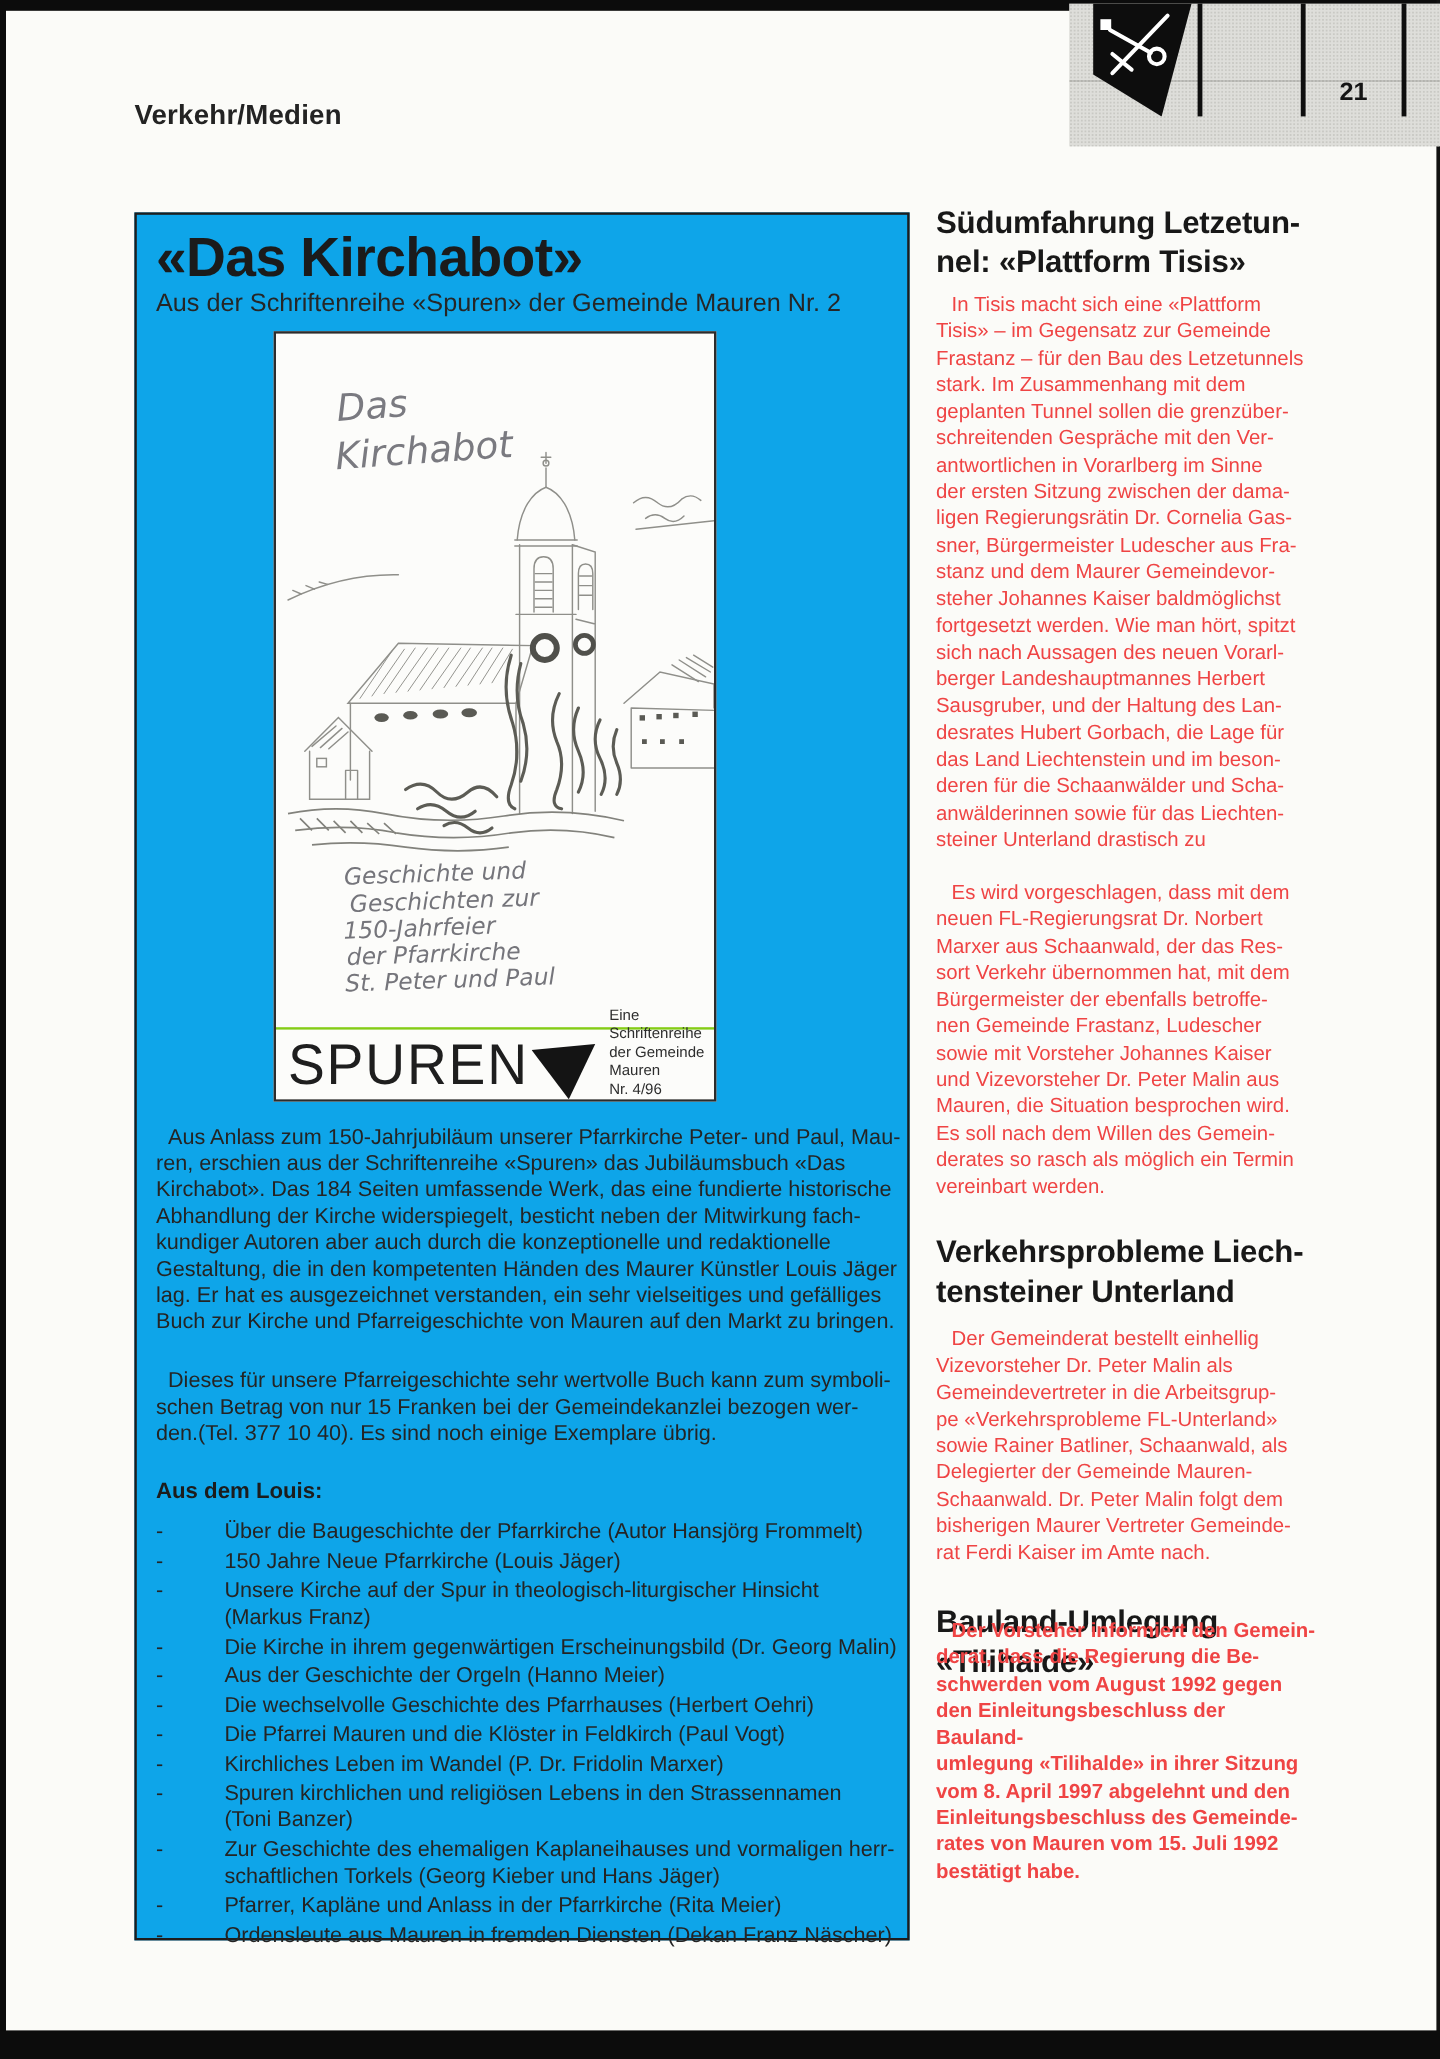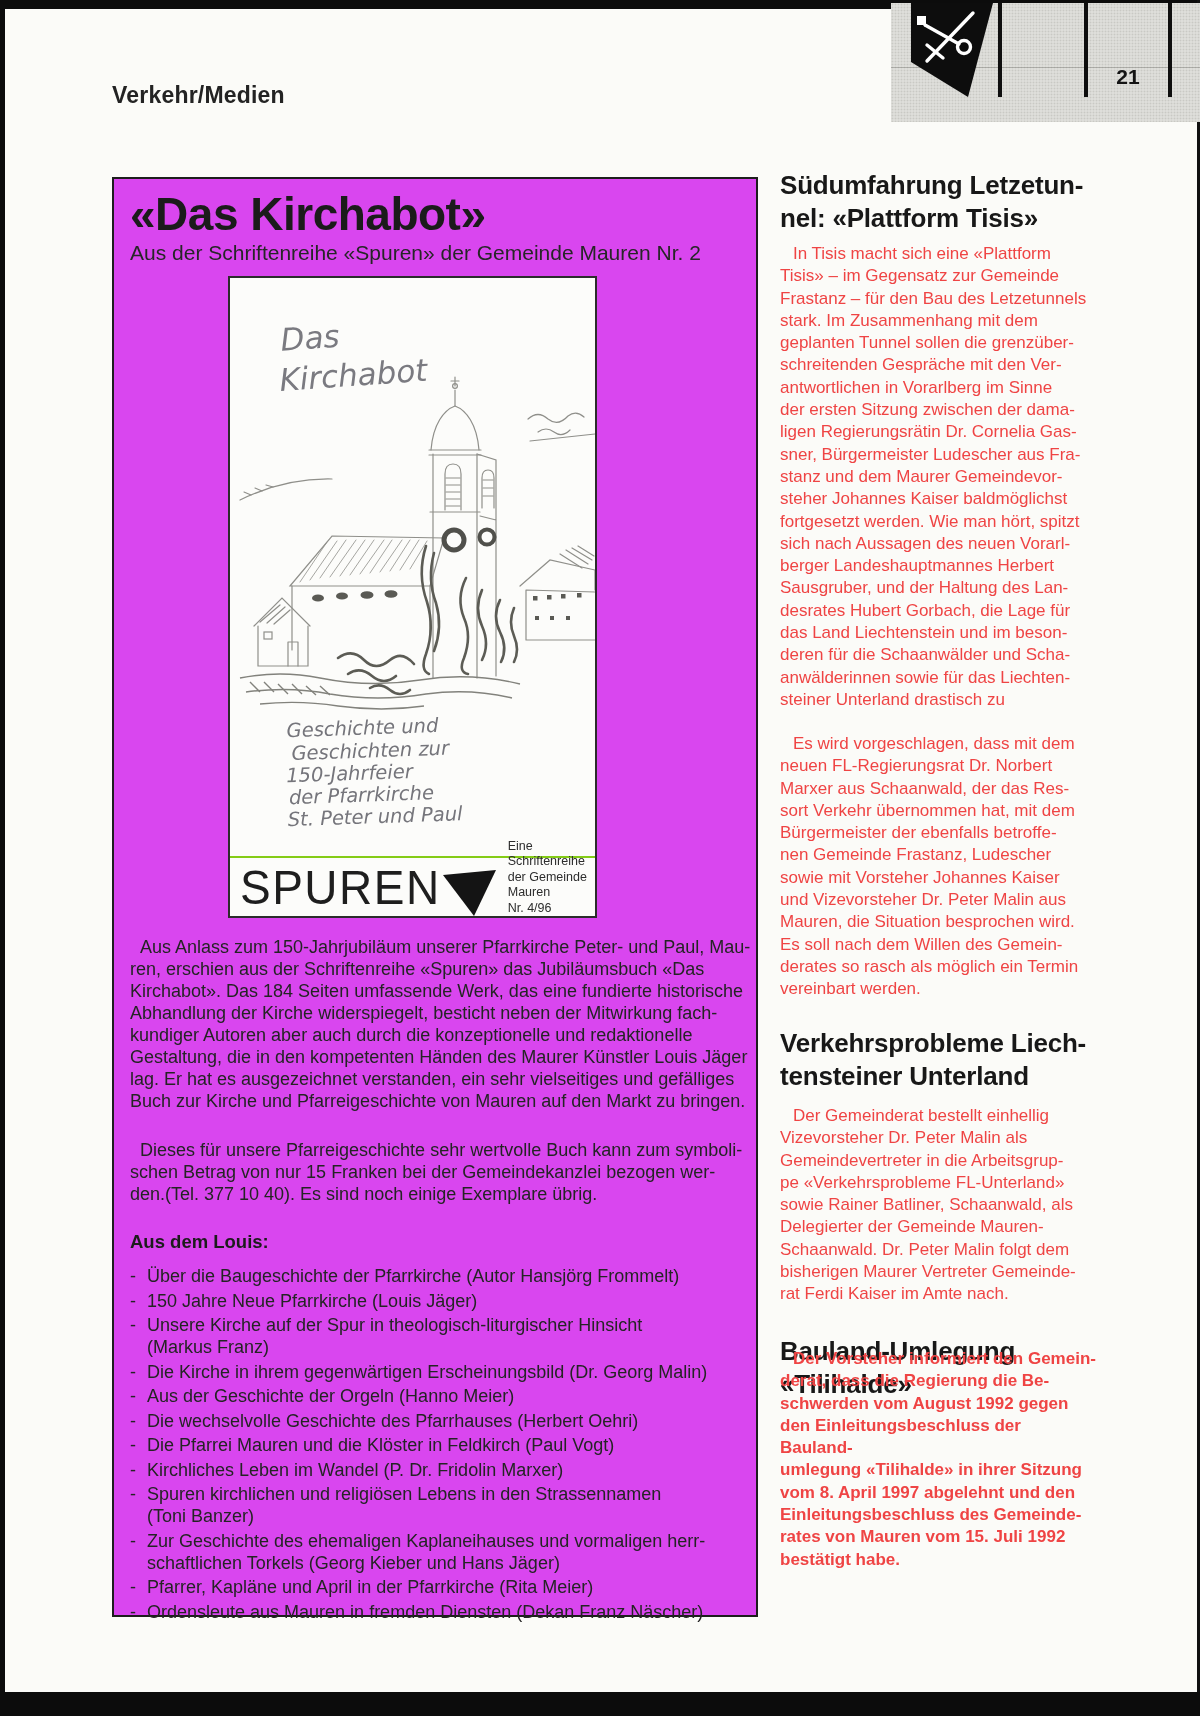--- a/index.html
+++ b/index.html
@@ -15,41 +15,41 @@
   .band{position:absolute;left:851px;top:3px;width:352px;height:119px;background-color:#dedeDA;
         background-image:radial-gradient(circle,#c9c9c4 .8px,rgba(0,0,0,0) 1.1px);background-size:3px 3px;margin-left:40px;}
   .band-line{position:absolute;left:0;top:64px;width:100%;height:1px;background:rgba(120,120,115,.45);}
   .divider{position:absolute;top:0;width:4px;height:94px;background:#0e0e0e;}
   .d1{left:107px}.d2{left:193px}.d3{left:277px}
   .pennant{position:absolute;left:18px;top:0;width:86px;height:94px;}
   .pagenum{position:absolute;left:197px;top:62px;width:80px;text-align:center;
            font-size:21px;font-weight:bold;color:#141414;}
   
   .box{position:absolute;left:112px;top:177px;width:646px;height:1440px;border:2px solid #1d1d1d;
-       background:#d946ef;box-sizing:border-box;}
+       background:#0ea5e9;box-sizing:border-box;}
   .box-title{position:absolute;left:16px;top:8px;margin:0;font-size:46px;font-weight:bold;letter-spacing:-.5px;color:#1b1b1b;}
   .box-subtitle{position:absolute;left:16px;top:62px;font-size:21px;color:#262626;}
   .cover{position:absolute;left:114px;top:97px;width:369px;height:642px;border:2px solid #2c2c2c;
          background:#fcfcfa;box-sizing:border-box;}
   .sketch{position:absolute;left:0;top:0;width:365px;height:580px;}
   .logo-band{position:absolute;left:0;bottom:0;width:365px;height:58px;border-top:2px solid #84cc16;
              background:#fcfcfa;display:flex;align-items:flex-end;}
   .logo-text{font-size:46px;font-weight:400;letter-spacing:1.5px;color:#1e1e1e;margin-left:10px;
              line-height:58px;transform:scaleY(1.04);}
   .logo-tri{width:54px;height:46px;margin-left:2px;margin-top:2px;flex:0 0 auto;}
   .logo-imprint{margin-left:11px;font-size:12.5px;line-height:15.5px;color:#2d2d2d;white-space:pre-line;}
   .para{position:absolute;left:16px;width:630px;margin:0;font-size:18px;line-height:22px;
         white-space:pre-line;text-indent:10px;color:#242424;}
   .p1{top:757px;}
   .p2{top:960px;}
   .contents-h{position:absolute;left:16px;top:1052px;margin:0;font-size:18.5px;font-weight:bold;color:#1c1c1c;}
   .contents{position:absolute;left:16px;top:1086px;width:624px;}
   .li{display:flex;margin-bottom:2.5px;font-size:18px;line-height:22px;color:#242424;}
   .li .dash{flex:0 0 17px;}
-  .li .li-text{flex:1;white-space:pre-line;}
+  .li .li-text{flex:1;white-space:pre-line;margin-left:40px;}
   
   .rcol{position:absolute;left:780px;top:0;width:318px;}
   .rh{position:absolute;left:0;margin:0;font-size:26px;font-weight:bold;line-height:33px;
       letter-spacing:-.2px;white-space:pre-line;color:#181818;}
   .rh1{top:169px;} .rh2{top:1027px;} .rh3{top:1335px;}
   .rp{position:absolute;left:0;width:316px;margin:0;font-size:17px;line-height:22.3px;
       white-space:pre-line;text-indent:13px;color:#ef4444;}
   .rp0{top:243px;} .rp1{top:733px;} .rp2{top:1105px;} .rp3{top:1348px;font-weight:bold;}
 </style>
 </head>
@@ -239,21 +239,21 @@
           <span class="li-text">Spuren kirchlichen und religiösen Lebens in den Strassennamen
 (Toni Banzer)</span>
         </div>
       <div class="li">
           <span class="dash">-</span>
           <span class="li-text">Zur Geschichte des ehemaligen Kaplaneihauses und vormaligen herr-
 schaftlichen Torkels (Georg Kieber und Hans Jäger)</span>
         </div>
       <div class="li">
           <span class="dash">-</span>
-          <span class="li-text">Pfarrer, Kapläne und April in der Pfarrkirche (Rita Meier)</span>
+          <span class="li-text">Pfarrer, Kapläne und Anlass in der Pfarrkirche (Rita Meier)</span>
         </div>
       <div class="li">
           <span class="dash">-</span>
           <span class="li-text">Ordensleute aus Mauren in fremden Diensten (Dekan Franz Näscher)</span>
         </div>
     </div>
   </div>
 
   <div class="rcol">
     <h2 class="rh rh1">Südumfahrung Letzetun-

